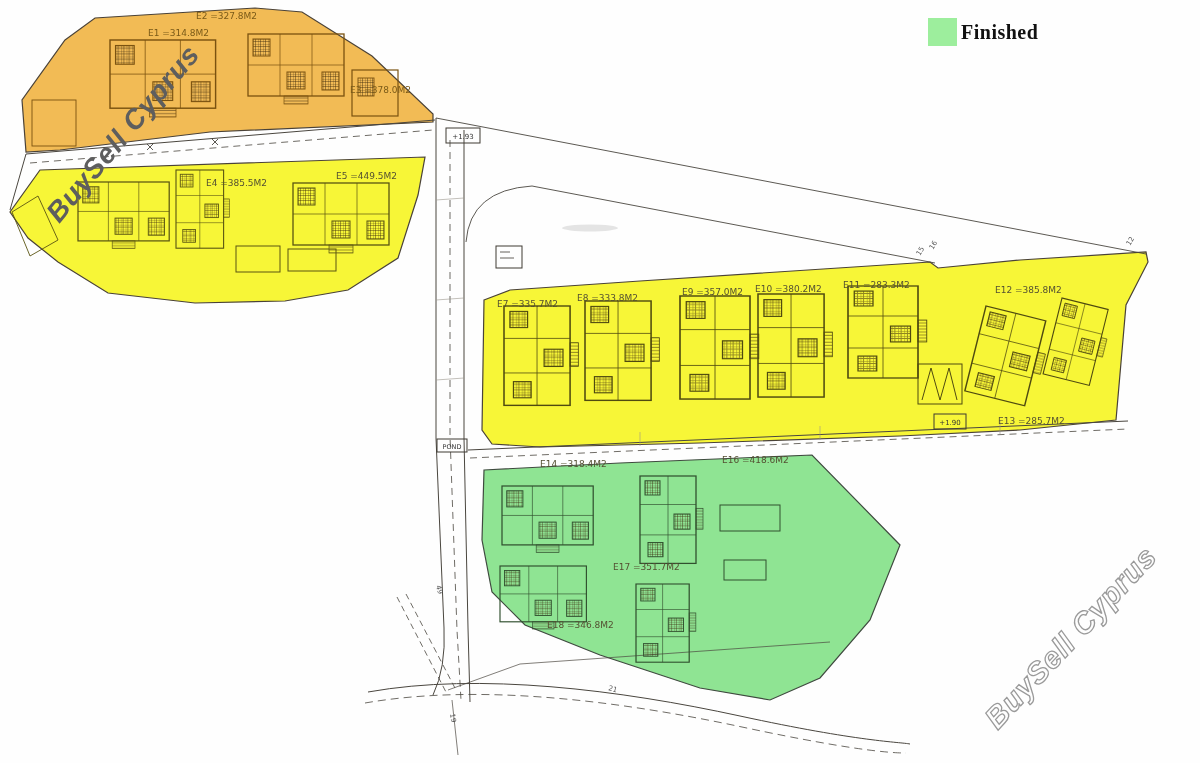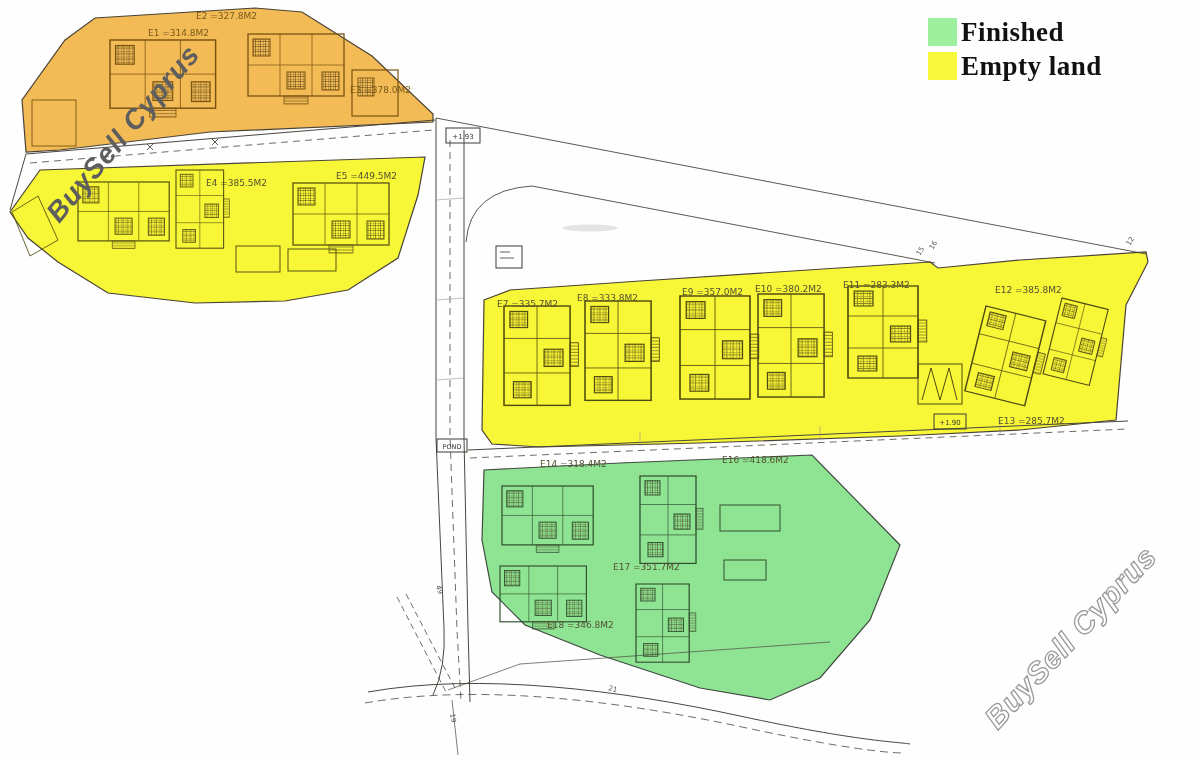--- a/index.html
+++ b/index.html
@@ -6,21 +6,21 @@
   #stage{position:relative;width:1200px;height:763px;background:#fefefe;overflow:hidden;
          font-family:"Liberation Sans",sans-serif;}
   #plan{position:absolute;left:0;top:0;}
   
   #legend{position:absolute;left:928px;top:18px;}
   .legend-row{display:flex;align-items:center;margin-bottom:6px;}
   .swatch{width:29px;height:28px;margin-right:4px;flex:0 0 auto;}
   .swatch.finished{background:#9dee9d;}
   .swatch.unfinished{background:#f0b440;}
   .swatch.empty{background:#f8f83c;}
-  .legend-label{font-family:"Liberation Serif",serif;font-weight:bold;font-size:27px;
+  .legend-label{font-family:"Liberation Serif",serif;font-weight:bold;font-size:20px;
                 color:#111;line-height:1;letter-spacing:0.5px;}
   
   .wm{position:absolute;white-space:nowrap;font-weight:bold;letter-spacing:1px;
       transform-origin:0 0;pointer-events:none;}
   #wm-tl{left:40px;top:208px;font-size:28px;color:#5e5e5e;transform:rotate(-50deg);
          font-style:italic;}
   #wm-br{left:978px;top:712px;font-size:30px;transform:rotate(-47deg);font-style:italic;
          color:rgba(255,255,255,0.05);-webkit-text-stroke:1.3px #9a9a9a;}
   text{font-family:"DejaVu Sans",sans-serif;}
   .plot-label{font-size:9px;fill:#545032;}
@@ -187,22 +187,18 @@
     </g>
 
     <ellipse cx="590" cy="228" rx="28" ry="3.5" fill="rgba(0,0,0,0.10)"></ellipse>
   </svg>
 
   <div id="legend">
     <div class="legend-row">
       <span class="swatch finished"></span>
       <span class="legend-label">Finished</span>
     </div>
-    <div class="legend-row">
-      <span class="swatch empty"></span>
-      <span class="legend-label">Empty land</span>
-    </div>
   </div>
 
   <div class="wm" id="wm-tl">BuySell Cyprus</div>
   <div class="wm" id="wm-br">BuySell Cyprus</div>
 
 </div>
 
 </body></html>

